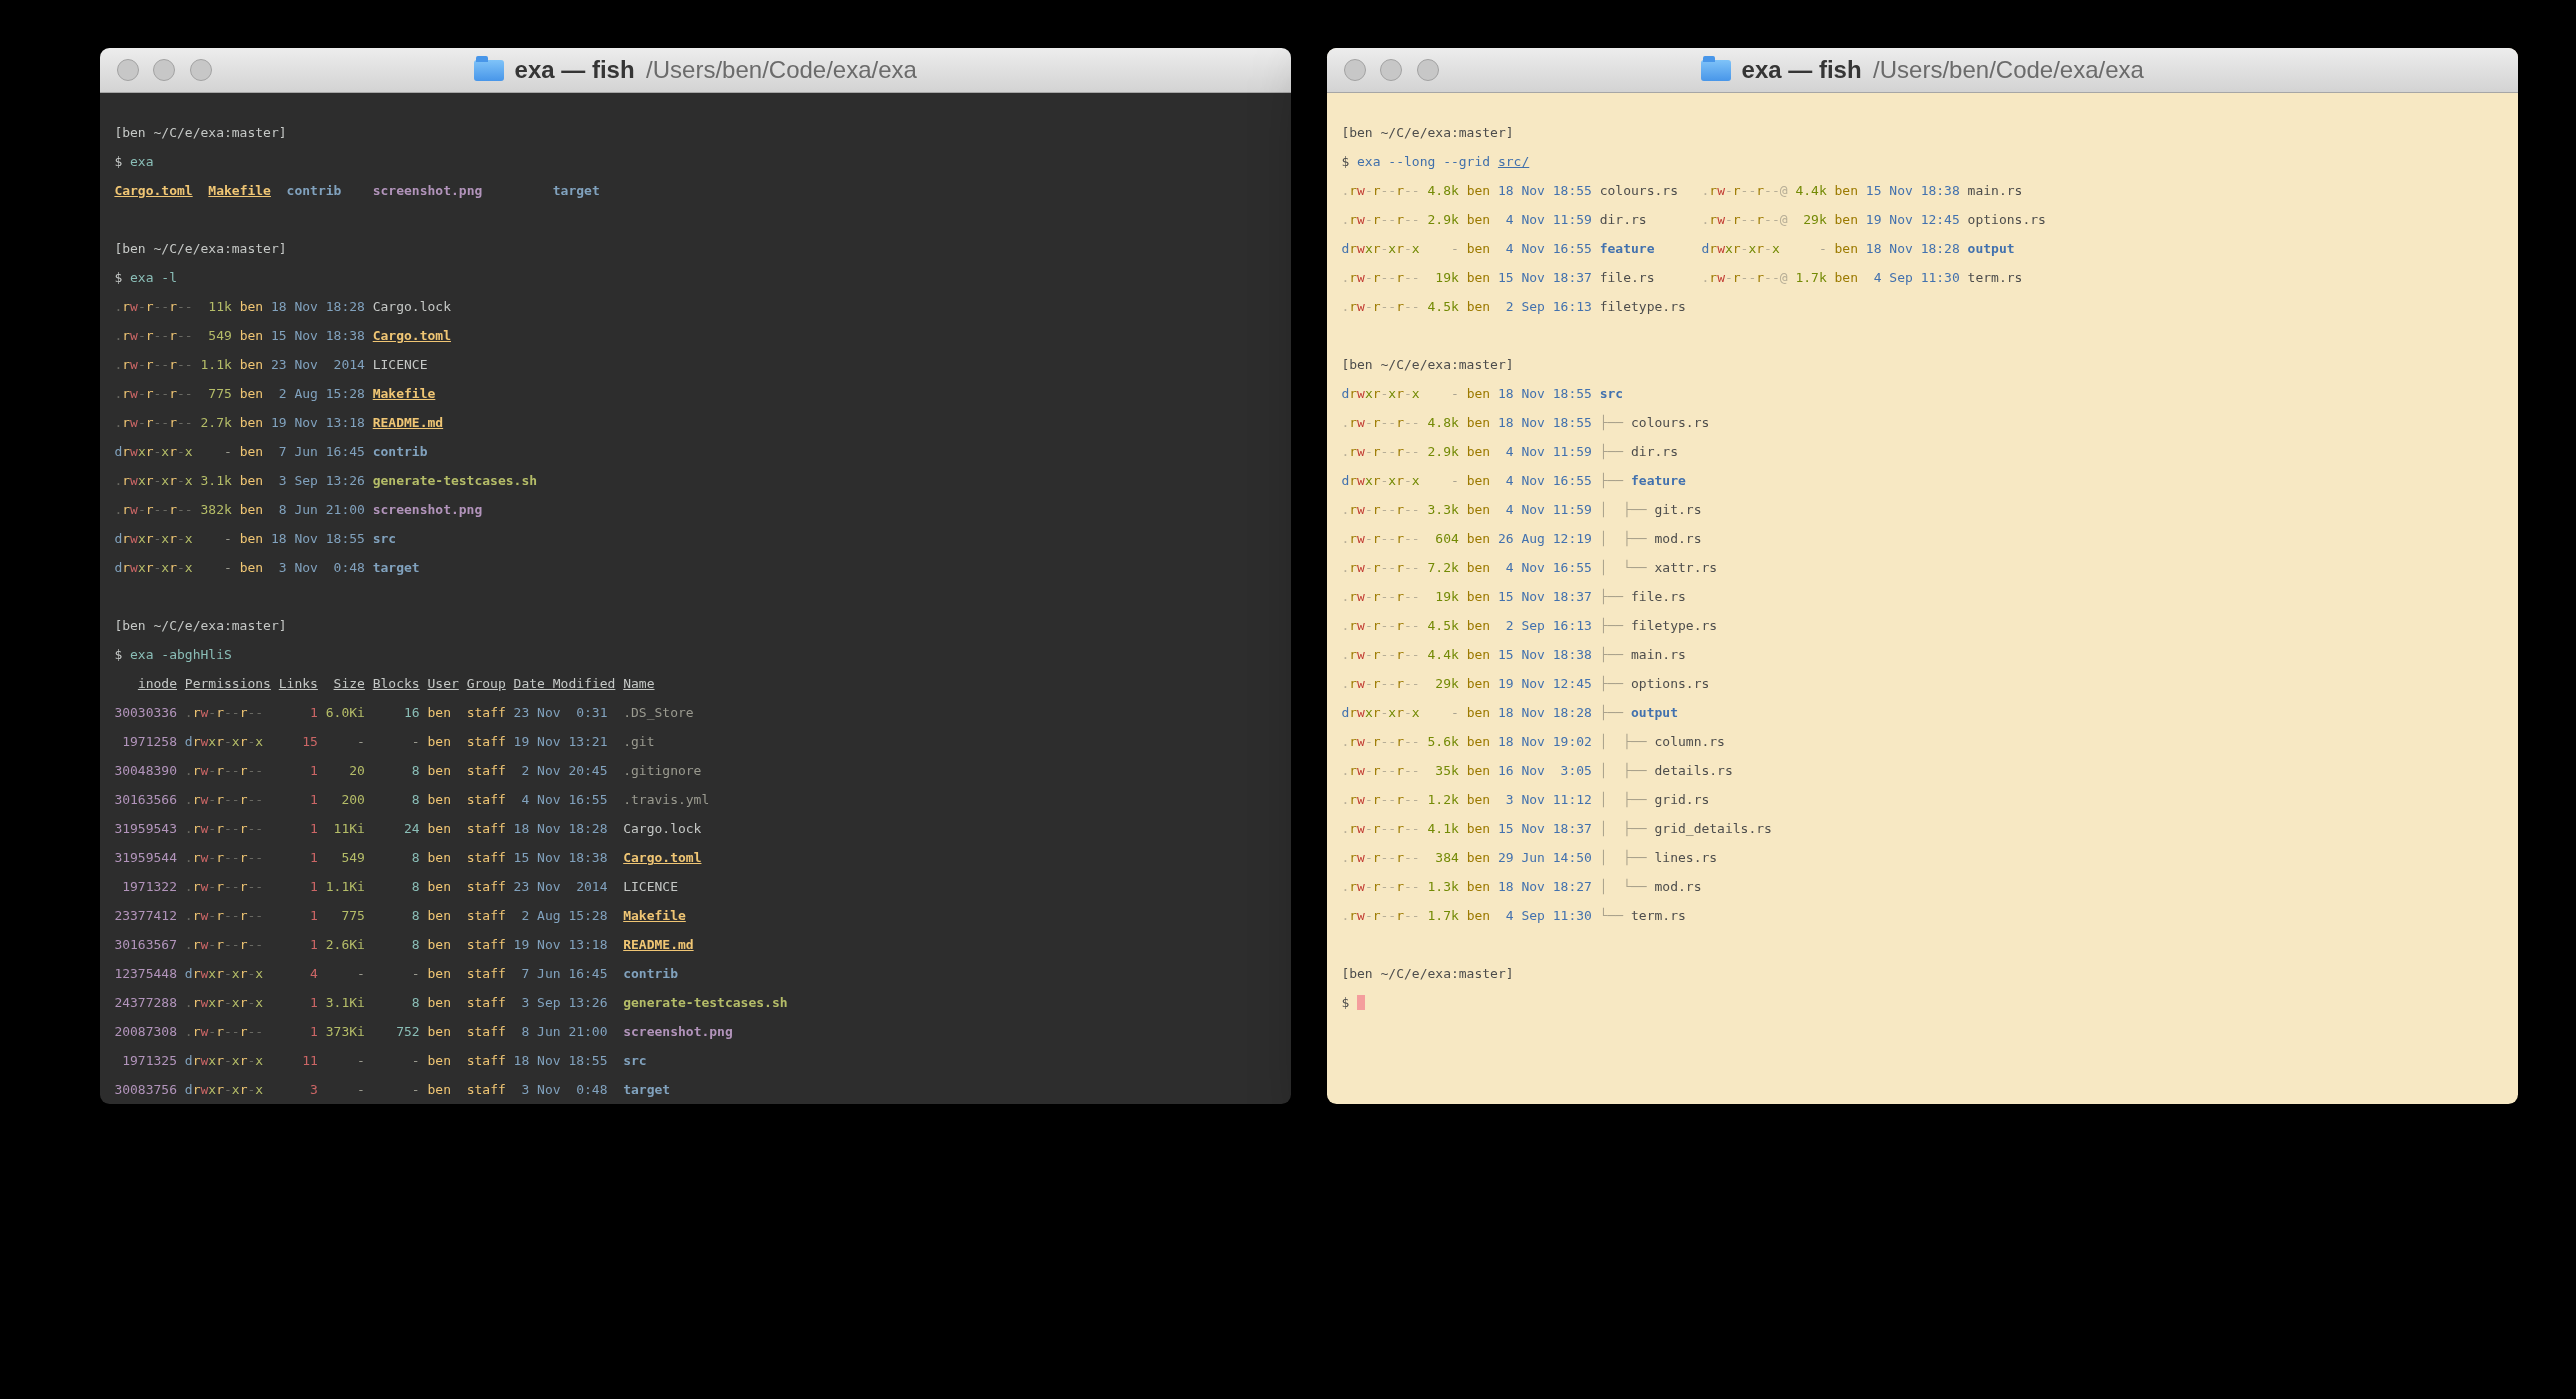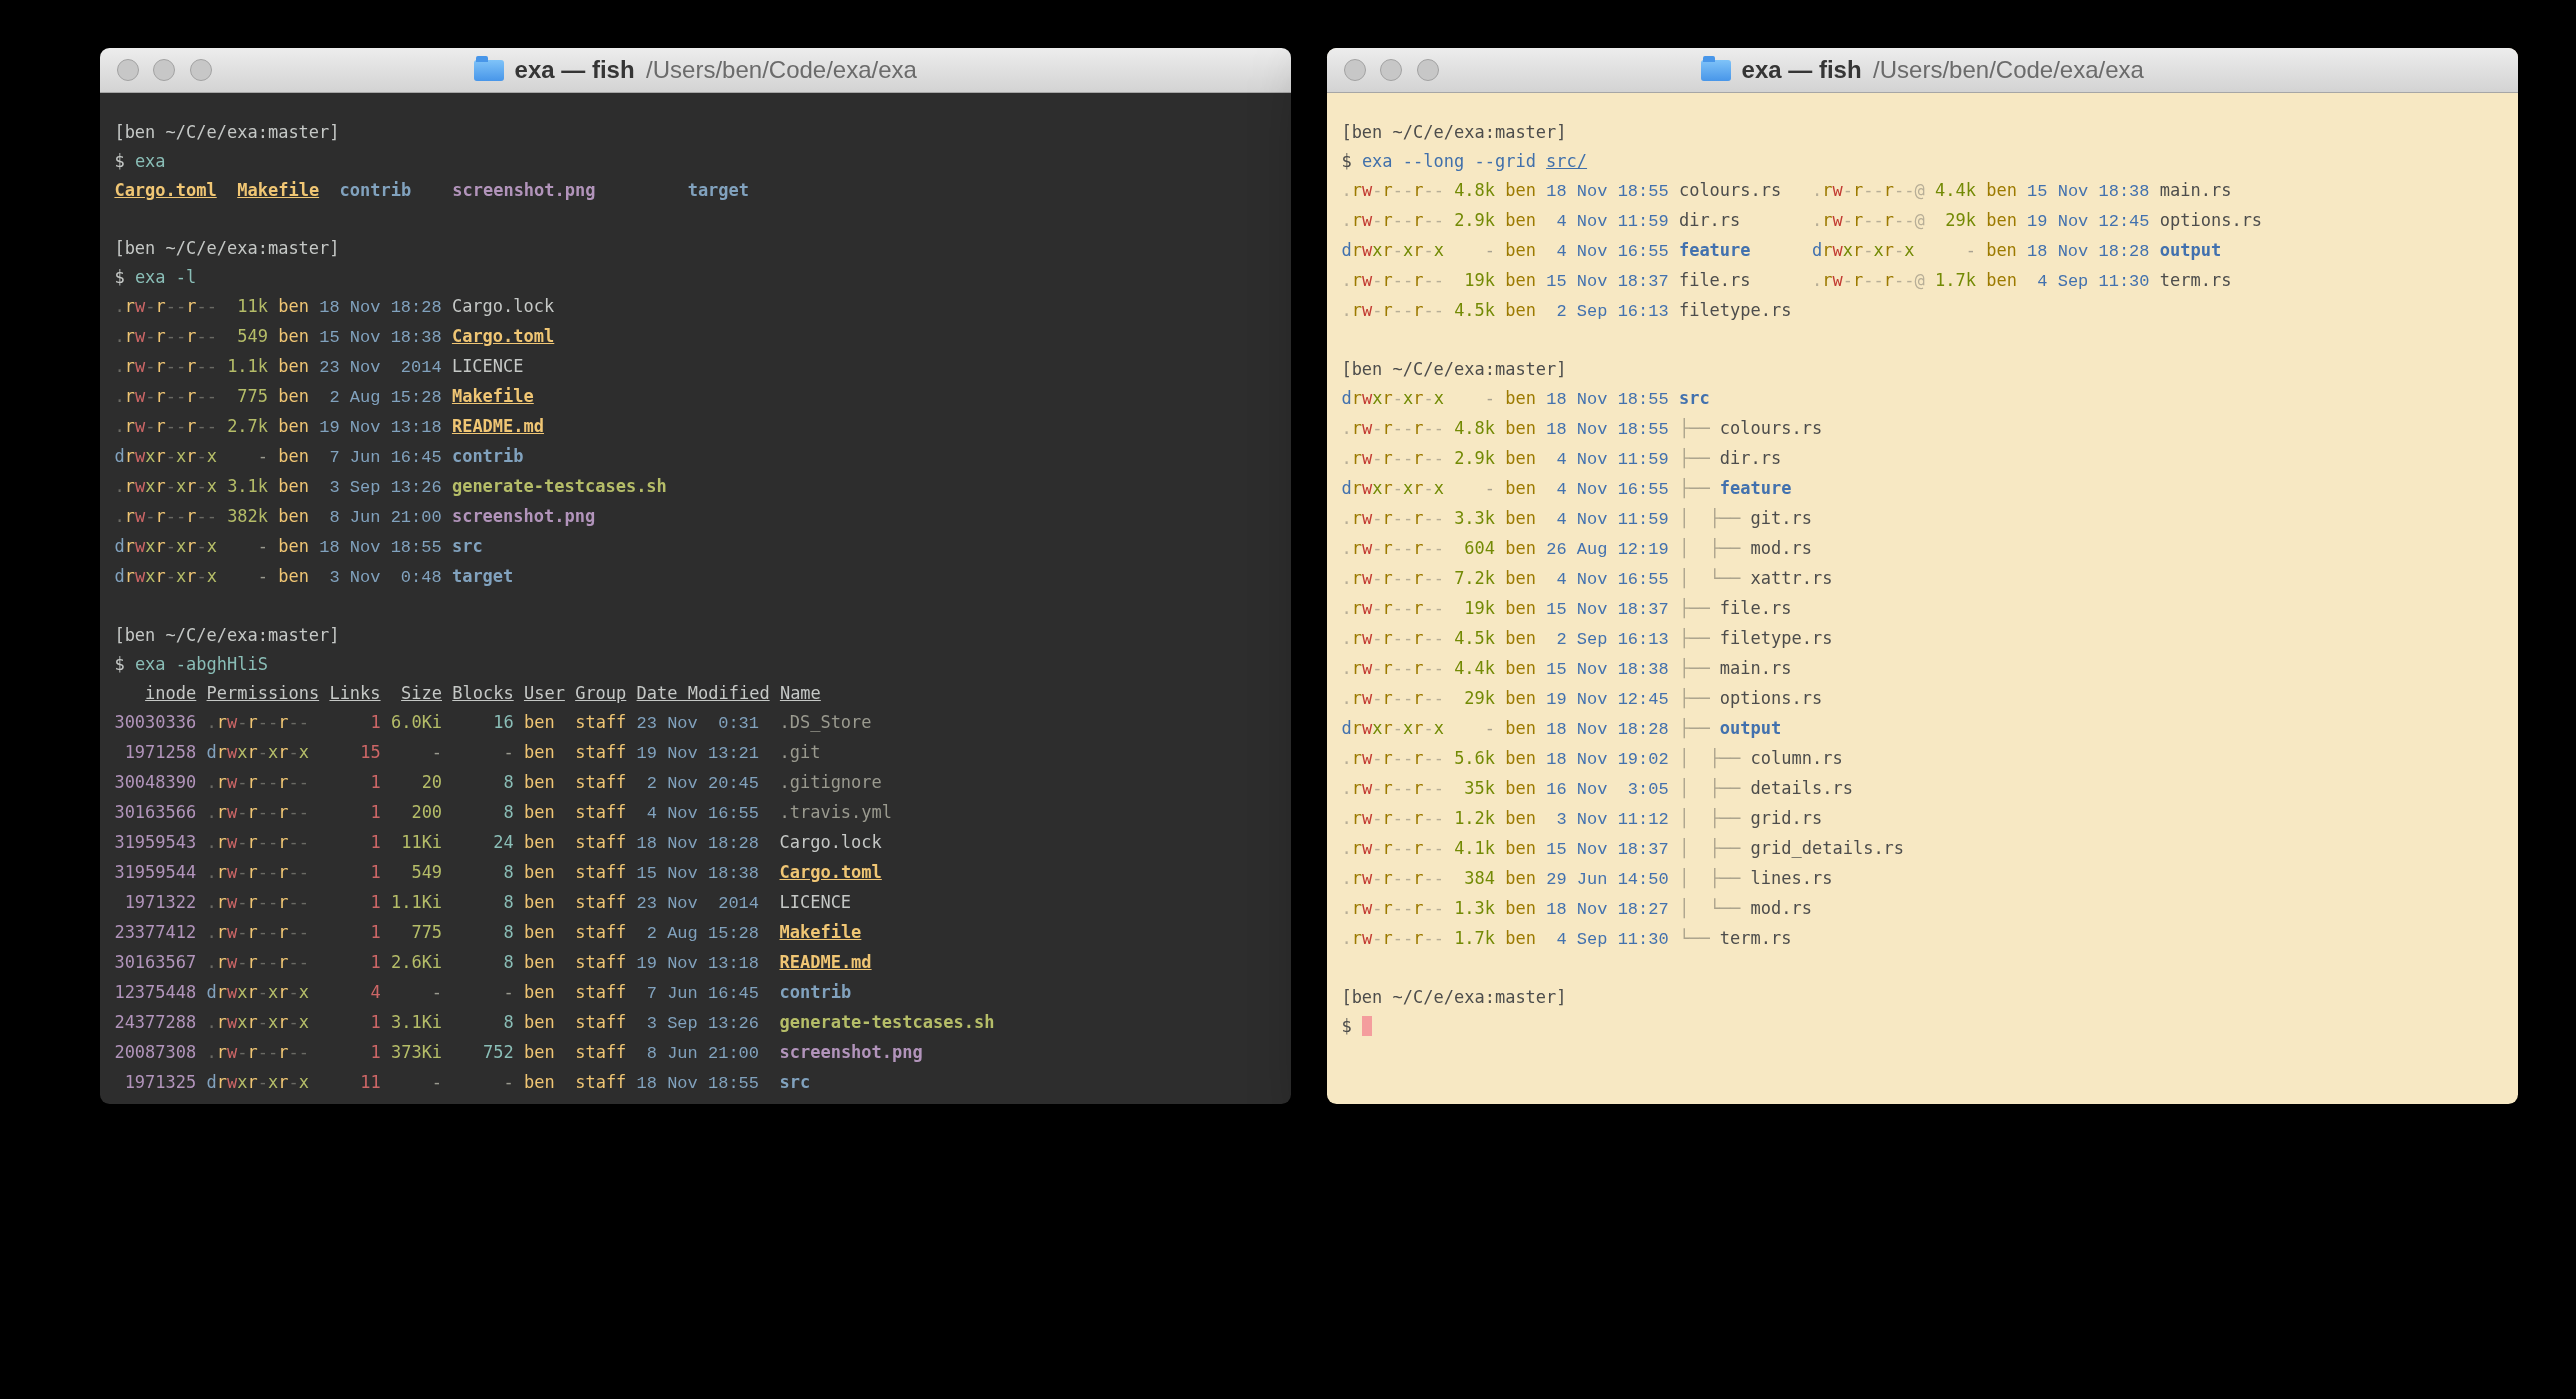--- a/index.html
+++ b/index.html
@@ -41,31 +41,31 @@
   .folder::before{
     content:"";position:absolute;top:-3.8px;left:1.9px;width:12.5px;height:5.8px;
     background:#4896e9;border-radius:1.9px 1.9px 0 0;
   }
   .title .app{font-weight:bold;color:#353535;}
   .title .path{color:#6b6b6b;margin-left:11.5px;font-weight:normal;}
   .term-screen{
     flex:1;
     padding:25px 14.4px;
     font-family:"DejaVu Sans Mono","Liberation Mono",monospace;
-    font-size:17px;line-height:29px;
+    font-size:13px;line-height:29px;
     color:var(--fg);
   }
   .line{white-space:pre;min-height:29px;}
   
   .c-fg{color:var(--fg);}
   .c-dim{color:var(--dim);}
   .c-red{color:var(--red);}
   .c-green{color:var(--green);}
   .c-yellow{color:var(--yellow);}
-  .c-blue{color:var(--blue);font-family:Liberation Mono, monospace;}
+  .c-blue{color:var(--blue);}
   .c-mag{color:var(--magenta);}
   .c-cyan{color:var(--cyan);}
   .c-cmd{color:var(--cmd);}
   .c-cmdu{color:var(--cmd);text-decoration:underline;}
   .c-dir{color:var(--blue);font-weight:bold;}
   .c-exec{color:var(--green);font-weight:bold;}
   .c-img{color:var(--magenta);font-weight:bold;}
   .c-file{color:var(--fg);}
   .c-tree{color:var(--tree);}
   .c-uyellow{color:var(--yellow);font-weight:bold;text-decoration:underline;}

